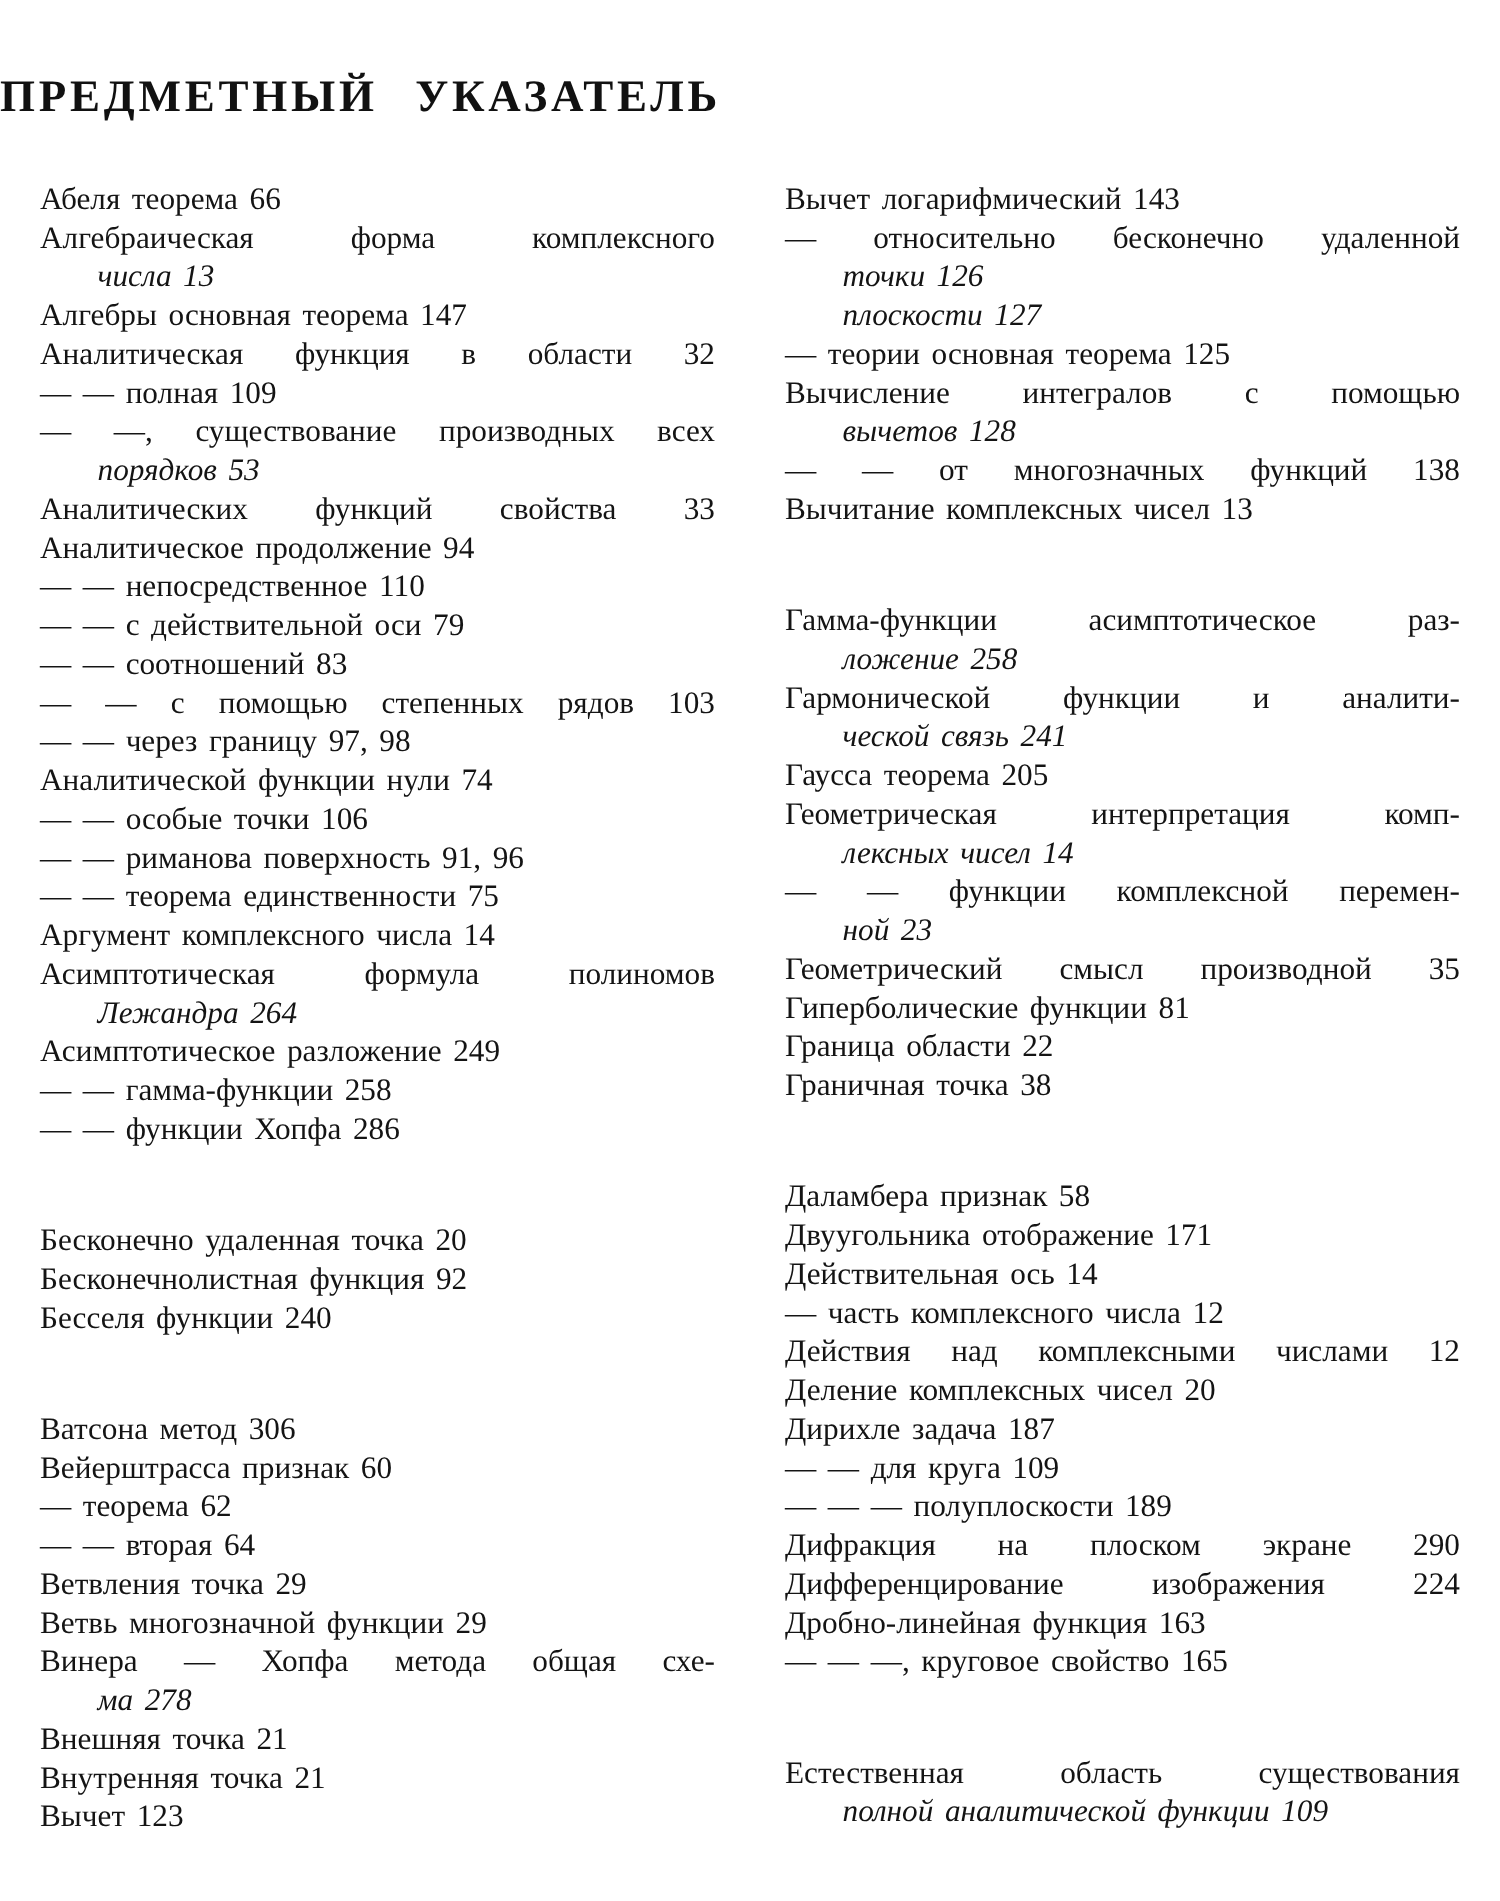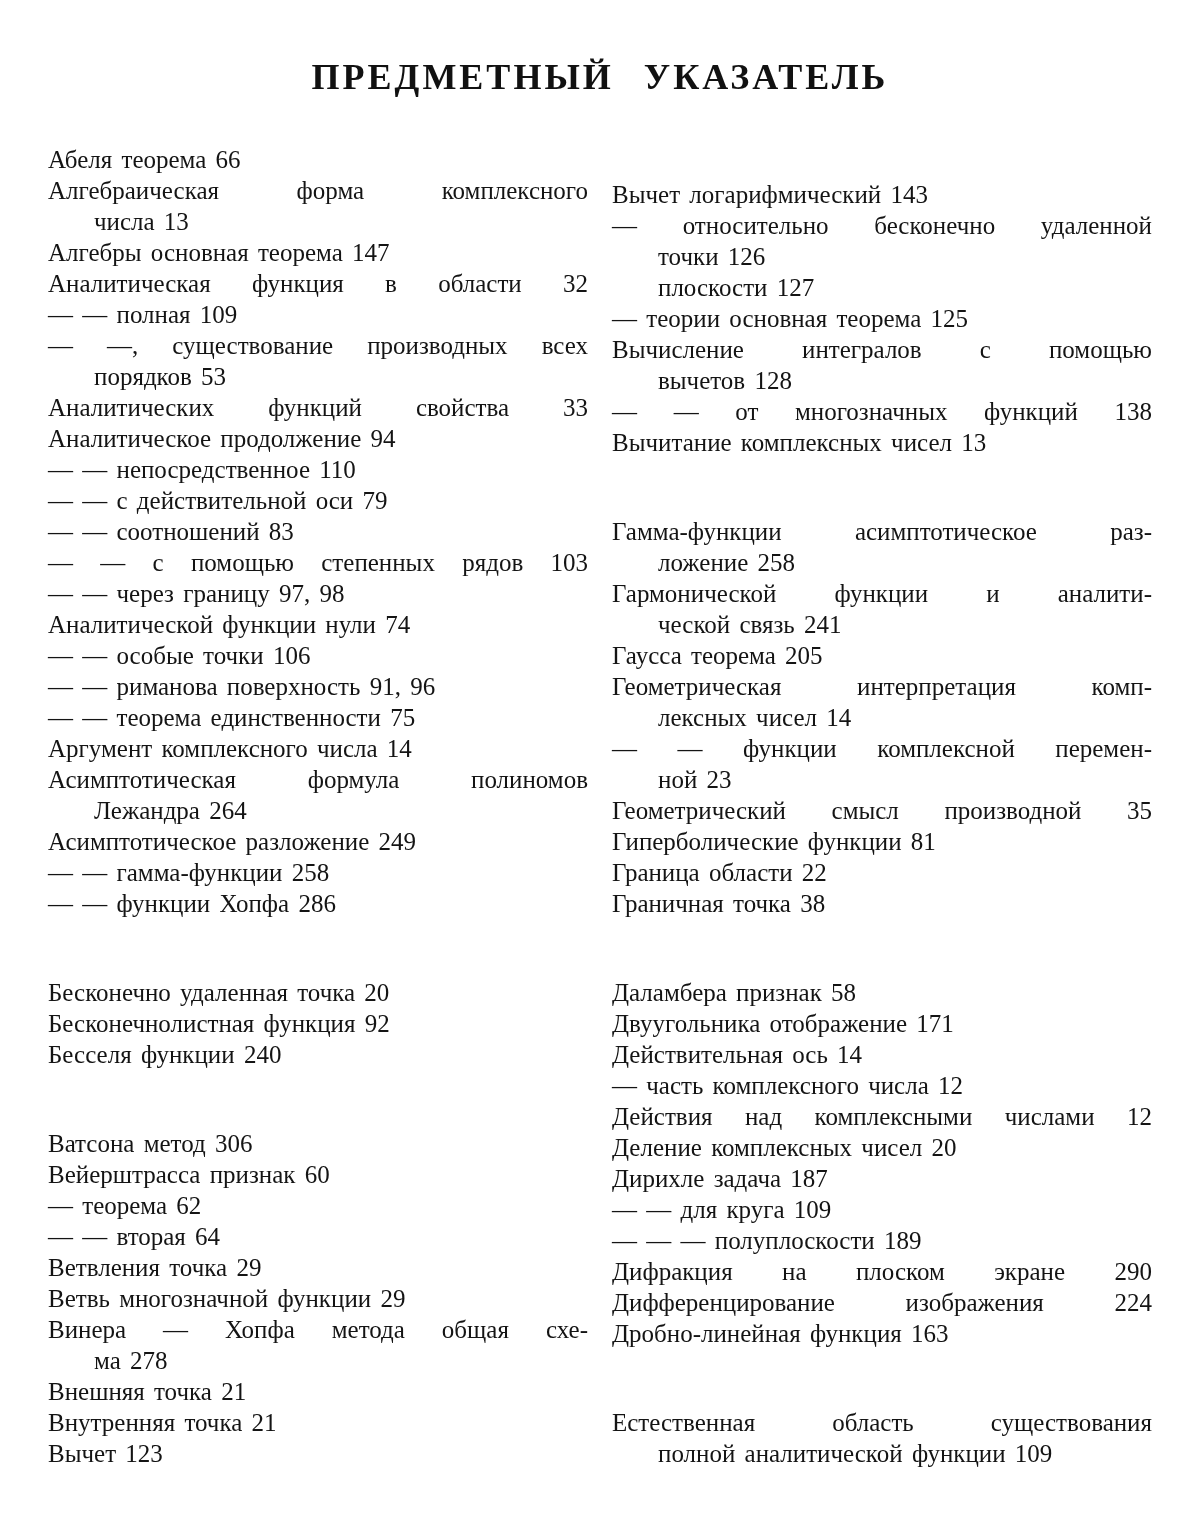--- a/index.html
+++ b/index.html
@@ -11,45 +11,45 @@
     position: relative;
     width: 1200px;
     height: 1521px;
     background: #ffffff;
     color: #141414;
     font-family: "Liberation Serif", "DejaVu Serif", serif;
     overflow: hidden;
   }
   .page-title {
     margin-top: 56px;
-    text-align: center;
+    text-align: left;
     font-size: 36px;
     font-weight: bold;
     letter-spacing: 3px;
     word-spacing: 18px;
     color: #111111;
   }
   .columns {
     display: flex;
     justify-content: space-between;
-    padding: 0 48px;
+    padding: 0 32px;
     margin-top: 46px;
-    align-items: flex-end;
   }
   .col {
     width: 540px;
     font-size: 25px;
     line-height: 31px;
     word-spacing: 3px;
   }
   .line {
     white-space: normal;
   }
   .line.cont {
     padding-left: 46px;
+    font-style: italic;
   }
   .line.just {
     text-align: justify;
     
     text-align-last: justify;
   }
   .gap {
     height: 58px;
   }
 </style>
@@ -133,18 +133,19 @@
         <div class="line">Действительная ось 14</div>
         <div class="line">— часть комплексного числа 12</div>
         <div class="line just">Действия над комплексными числами 12</div>
         <div class="line">Деление комплексных чисел 20</div>
         <div class="line">Дирихле задача 187</div>
         <div class="line">— — для круга 109</div>
         <div class="line">— — — полуплоскости 189</div>
         <div class="line just">Дифракция на плоском экране 290</div>
         <div class="line just">Дифференцирование изображения 224</div>
         <div class="line">Дробно-линейная функция 163</div>
+        <div class="line">— — —, круговое свойство 165</div>
         <div class="gap"></div>
         <div class="line just">Естественная область существования</div>
         <div class="line cont">полной аналитической функции 109</div>
       </div>
   </div>
 </div>
 
 </body></html>

